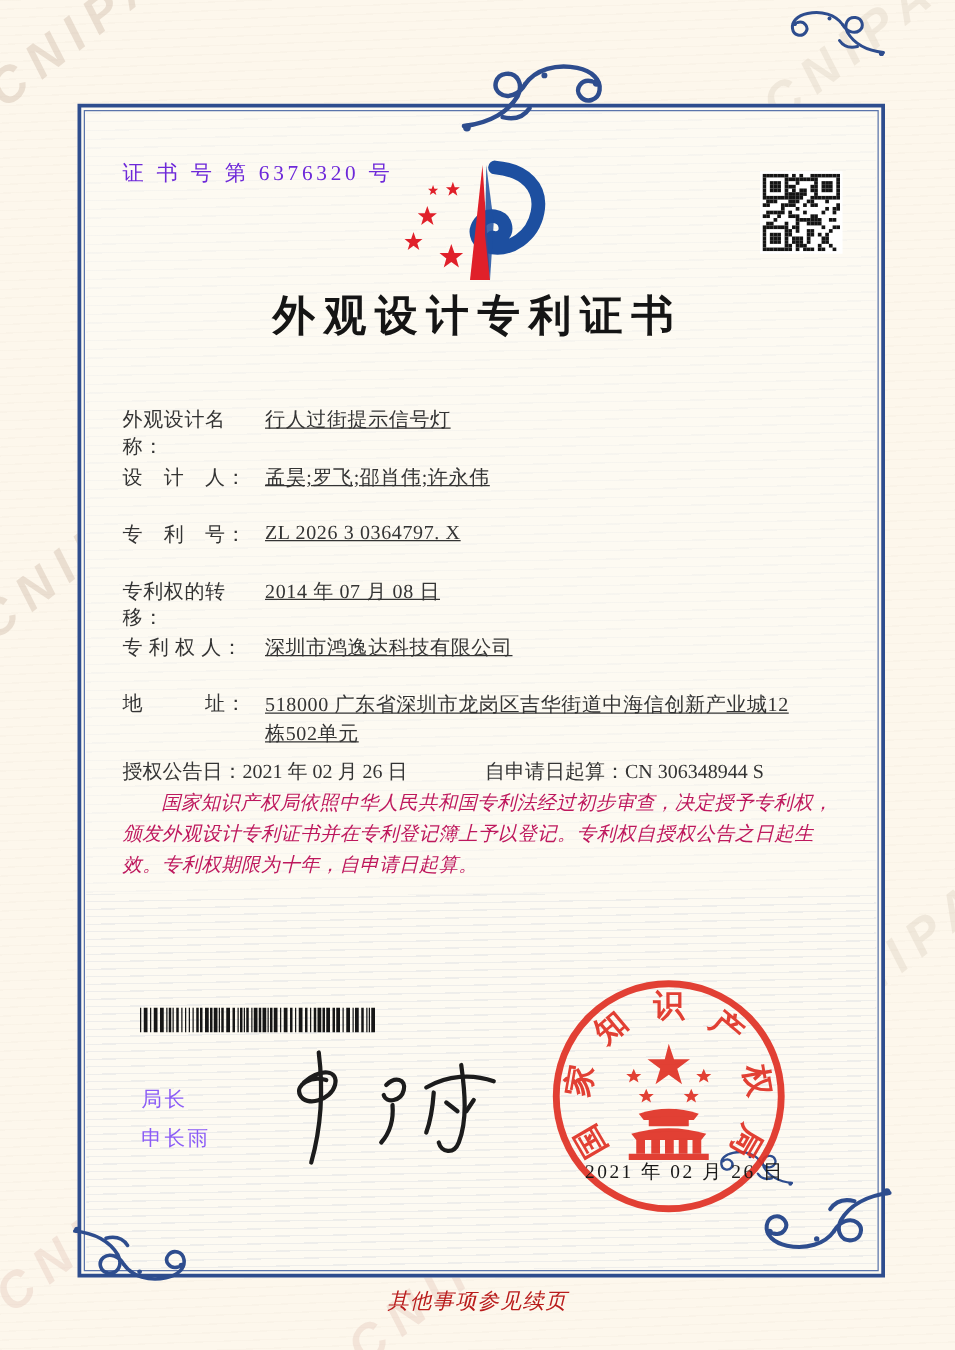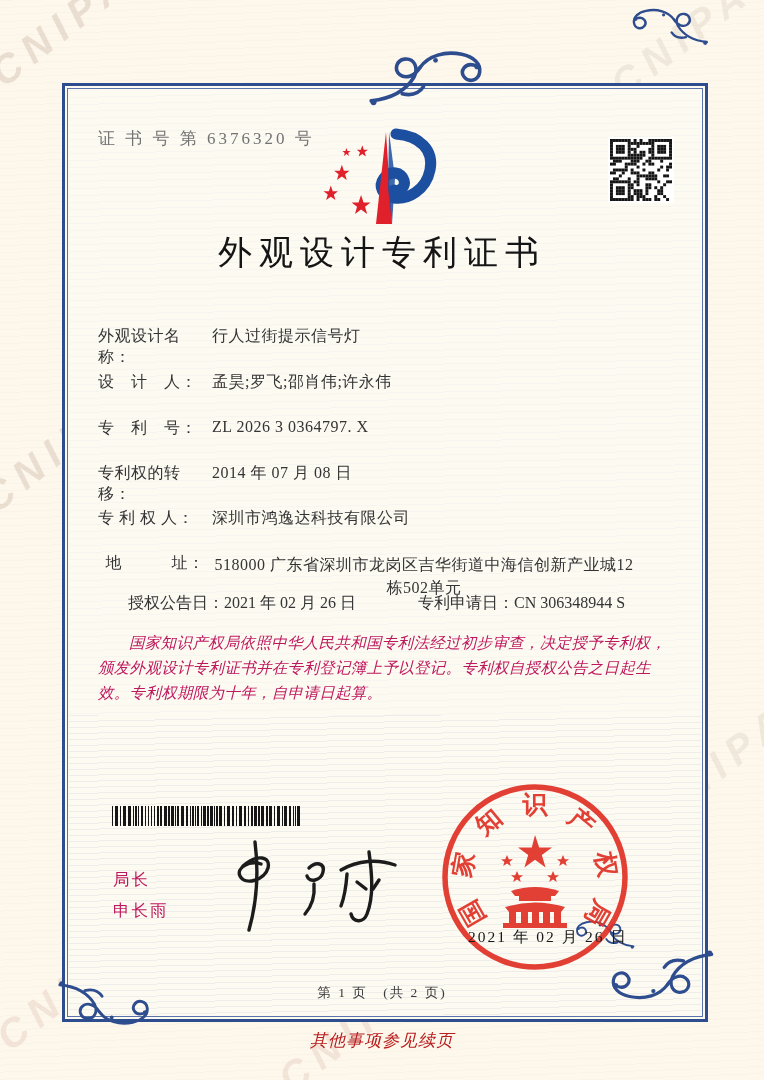--- a/index.html
+++ b/index.html
@@ -31,44 +31,44 @@
   .frame{position:absolute;left:62px;top:83px;width:640px;height:933px;
          border:3px solid var(--frame-blue);background:#fdfaf2;}
   .frame-inner-line{position:absolute;inset:2px;border:1px solid #5a74ab;pointer-events:none;}
   .guilloche{position:absolute;left:4px;right:4px;bottom:4px;height:300px;
     background:repeating-linear-gradient(179deg, rgba(105,125,170,.10) 0 1px, transparent 1px 6px);
     pointer-events:none;}
   .guilloche-top{position:absolute;left:4px;right:4px;top:4px;height:626px;
     background:repeating-linear-gradient(179deg, rgba(105,125,170,.045) 0 1px, transparent 1px 7px);
     pointer-events:none;}
 
-  .cert-no{position:absolute;left:98px;top:127px;font-size:17px;letter-spacing:3px;color:#737373;}
+  .cert-no{position:absolute;left:98px;top:127px;font-size:17px;letter-spacing:3px;color:#6d28d9;}
 
   .qr{position:absolute;left:608px;top:137px;width:62px;height:62px;background:#fff;padding:2px;}
 
   .logo{position:absolute;left:322px;top:128px;width:120px;height:100px;}
 
   .title{position:absolute;left:62px;top:230px;width:640px;text-align:center;
-         font-size:34px;font-weight:normal;letter-spacing:7px;color:#151515;}
+         font-size:34px;font-weight:bold;letter-spacing:7px;color:#151515;}
 
   .fields{position:absolute;left:98px;top:326px;width:575px;font-size:16px;color:#343434;}
   .row{position:absolute;left:0;}
   .lbl{display:inline-block;width:114px;vertical-align:top;letter-spacing:.5px;}
-  .val{display:inline-block;vertical-align:top;letter-spacing:.5px;}
+  .val{display:inline-block;vertical-align:top;letter-spacing:.5px;text-decoration:underline;}
   .val.addr{max-width:424px;word-break:break-all;line-height:23px;}
-  .grant-row{position:absolute;left:0;top:267px;display:flex;margin-left:30px;}
+  .grant-row{position:absolute;left:0;top:281px;display:flex;}
   .grant-pair2{margin-left:62px;}
 
   .paras{position:absolute;left:98px;top:630px;width:572px;font-size:15.5px;line-height:1.62;
          color:#be185d;font-style:italic;}
   .paras p{margin:0;text-indent:2em;letter-spacing:.3px;}
 
   .barcode{position:absolute;left:110px;top:806px;width:196px;height:20px;}
 
-  .officer{position:absolute;left:113px;top:864px;font-size:16.5px;color:#be185d;letter-spacing:2px;line-height:31px;}
+  .officer{position:absolute;left:113px;top:864px;font-size:16.5px;color:#8b5cf6;letter-spacing:2px;line-height:31px;}
   .sign{position:absolute;left:213px;top:836px;width:210px;height:100px;}
 
   .seal{position:absolute;left:437px;top:779px;width:196px;height:196px;opacity:.93;}
   .seal-date{position:absolute;left:468px;top:927px;font-size:15.5px;color:#191919;letter-spacing:2px;}
 
   .page-info{position:absolute;left:62px;top:984px;width:640px;text-align:center;
              font-size:13.5px;color:#3a3a3a;letter-spacing:2px;}
   .footer-note{position:absolute;left:0;top:1029px;width:764px;text-align:center;
                font-size:17px;color:#b91c1c;font-style:italic;letter-spacing:1px;}
 
@@ -385,29 +385,29 @@
     </div>
     <div class="row" style="top:92px;">
       <span class="lbl">专　利　号：</span><span class="val">ZL 2026 3 0364797. X</span>
     </div>
     <div class="row" style="top:137px;">
       <span class="lbl">专利权的转移：</span><span class="val">2014 年 07 月 08 日</span>
     </div>
     <div class="row" style="top:182px;">
       <span class="lbl">专 利 权 人：</span><span class="val">深圳市鸿逸达科技有限公司</span>
     </div>
-    <div class="row" style="top:227px;text-align:center;">
+    <div class="row" style="top:227px;">
       <span class="lbl">地　　　址：</span><span class="val addr">518000 广东省深圳市龙岗区吉华街道中海信创新产业城12栋502单元</span>
     </div>
     <div class="grant-row">
       <span>
         <span>授权公告日：</span><span>2021 年 02 月 26 日</span>
       </span>
       <span class="grant-pair2">
-        <span>专利申请日：</span><span>CN 306348944 S</span>
+        <span>自申请日起算：</span><span>CN 306348944 S</span>
       </span>
     </div>
   </div>
 
   <div class="paras">
     <p>国家知识产权局依照中华人民共和国专利法经过初步审查，决定授予专利权，颁发外观设计专利证书并在专利登记簿上予以登记。专利权自授权公告之日起生效。专利权期限为十年，自申请日起算。</p>
   </div>
 
   <svg class="barcode" id="barcode-svg" viewBox="0 0 196 20" preserveAspectRatio="none">
       <g fill="#161616">
@@ -525,16 +525,15 @@
       <rect x="84" y="133" width="7" height="11"></rect>
       <rect x="95" y="133" width="7" height="11"></rect>
       <rect x="106" y="133" width="7" height="11"></rect>
       <rect x="117" y="133" width="7" height="11"></rect>
       <rect x="66" y="144" width="64" height="5"></rect>
     </g>
   </svg>
 
   <div class="seal-date">2021 年 02 月 26 日</div>
 
-  <div class="page-info">第 1 页　(共 2 页)</div>
   <div class="footer-note">其他事项参见续页</div>
 
 </div>
 
 </body></html>

